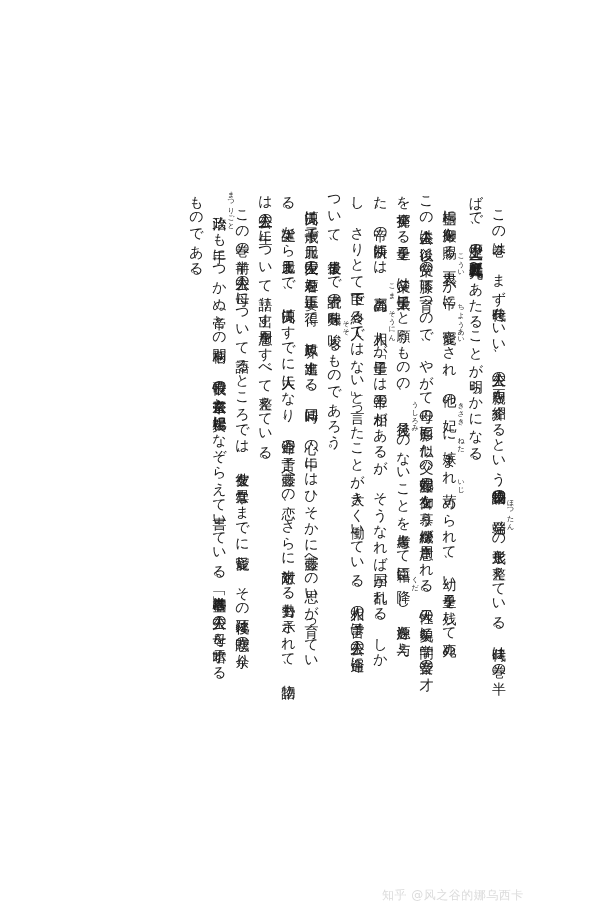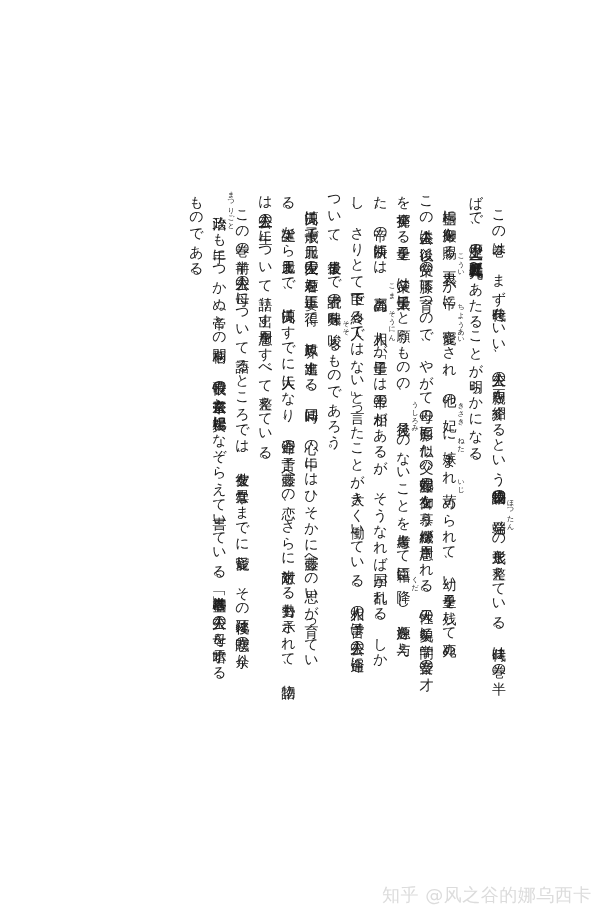--- a/index.html
+++ b/index.html
@@ -41,21 +41,21 @@
   }
   ruby rt {
     font-size: 7px;
     letter-spacing: 0;
     color: #1c1c1c;
   }
   .watermark {
     position: absolute;
     left: 382px;
     top: 885px;
-    font-size: 18px;
+    font-size: 12px;
     line-height: 20px;
     color: #dcdcdc;
     font-family: "DejaVu Sans", "Liberation Sans", sans-serif;
     white-space: nowrap;
     letter-spacing: 0.5px;
   }
 </style>
 </head>
 <body>
 

